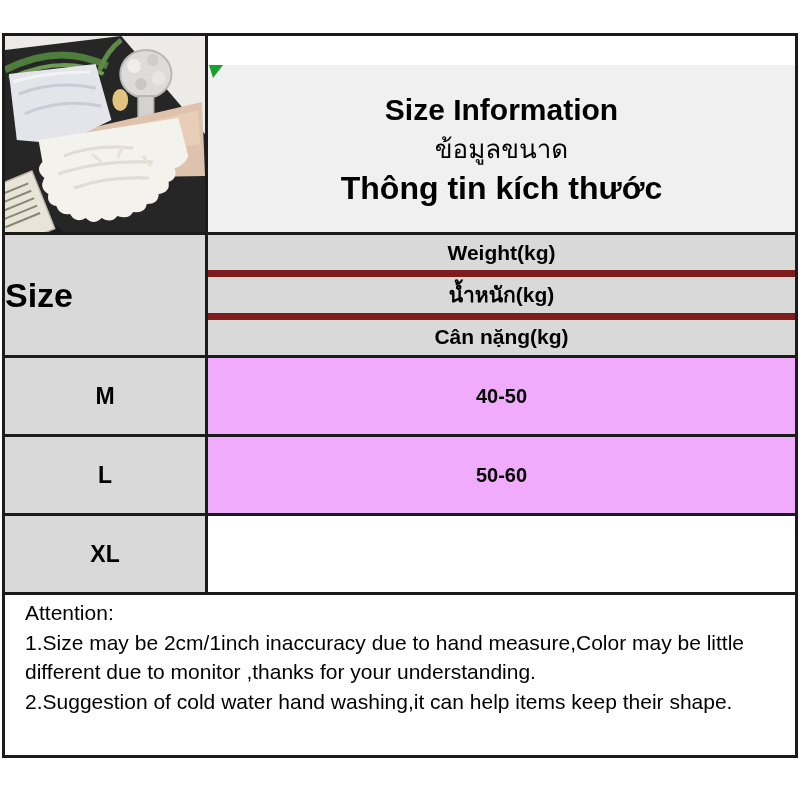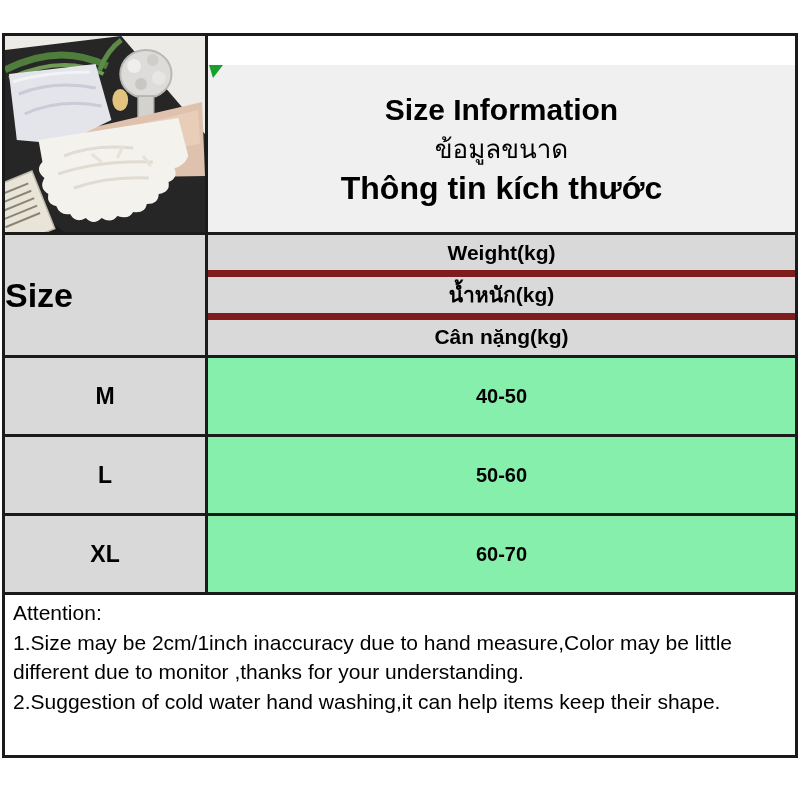--- a/index.html
+++ b/index.html
@@ -69,31 +69,31 @@
 
   
   .data-row{height:76px;}
   .size-cell{
     background:#d9d9d9;
     border-right:3px solid #1b1b1b;
     display:flex;align-items:center;justify-content:center;
     font-size:23px;font-weight:700;
   }
   .value-cell{
-    background:#86efac;
+    background:#f0abfc;
     display:flex;align-items:center;justify-content:center;
     font-size:20px;font-weight:700;
   }
 
   
   .attention-row{
     display:block;
     height:163px;
     background:#ffffff;
-    padding:3px 8px;
+    padding:3px 20px;
     box-sizing:border-box;
   }
   .attention-row div{
     font-size:21px;
     font-weight:400;
     line-height:29.5px;
     white-space:nowrap;
   }
 </style>
 </head>
@@ -169,21 +169,20 @@
   <div class="row data-row">
     <div class="cell size-cell">M</div>
     <div class="cell value-cell">40-50</div>
   </div>
   <div class="row data-row">
     <div class="cell size-cell">L</div>
     <div class="cell value-cell">50-60</div>
   </div>
   <div class="row data-row">
     <div class="cell size-cell">XL</div>
-    <div class="cell value-cell">60-70</div>
   </div>
 
   <div class="row attention-row">
     <div>Attention:</div>
     <div>1.Size may be 2cm/1inch inaccuracy due to hand measure,Color may be little</div>
     <div>different due to monitor ,thanks for your understanding.</div>
     <div>2.Suggestion of cold water hand washing,it can help items keep their shape.</div>
   </div>
 
 </div>

